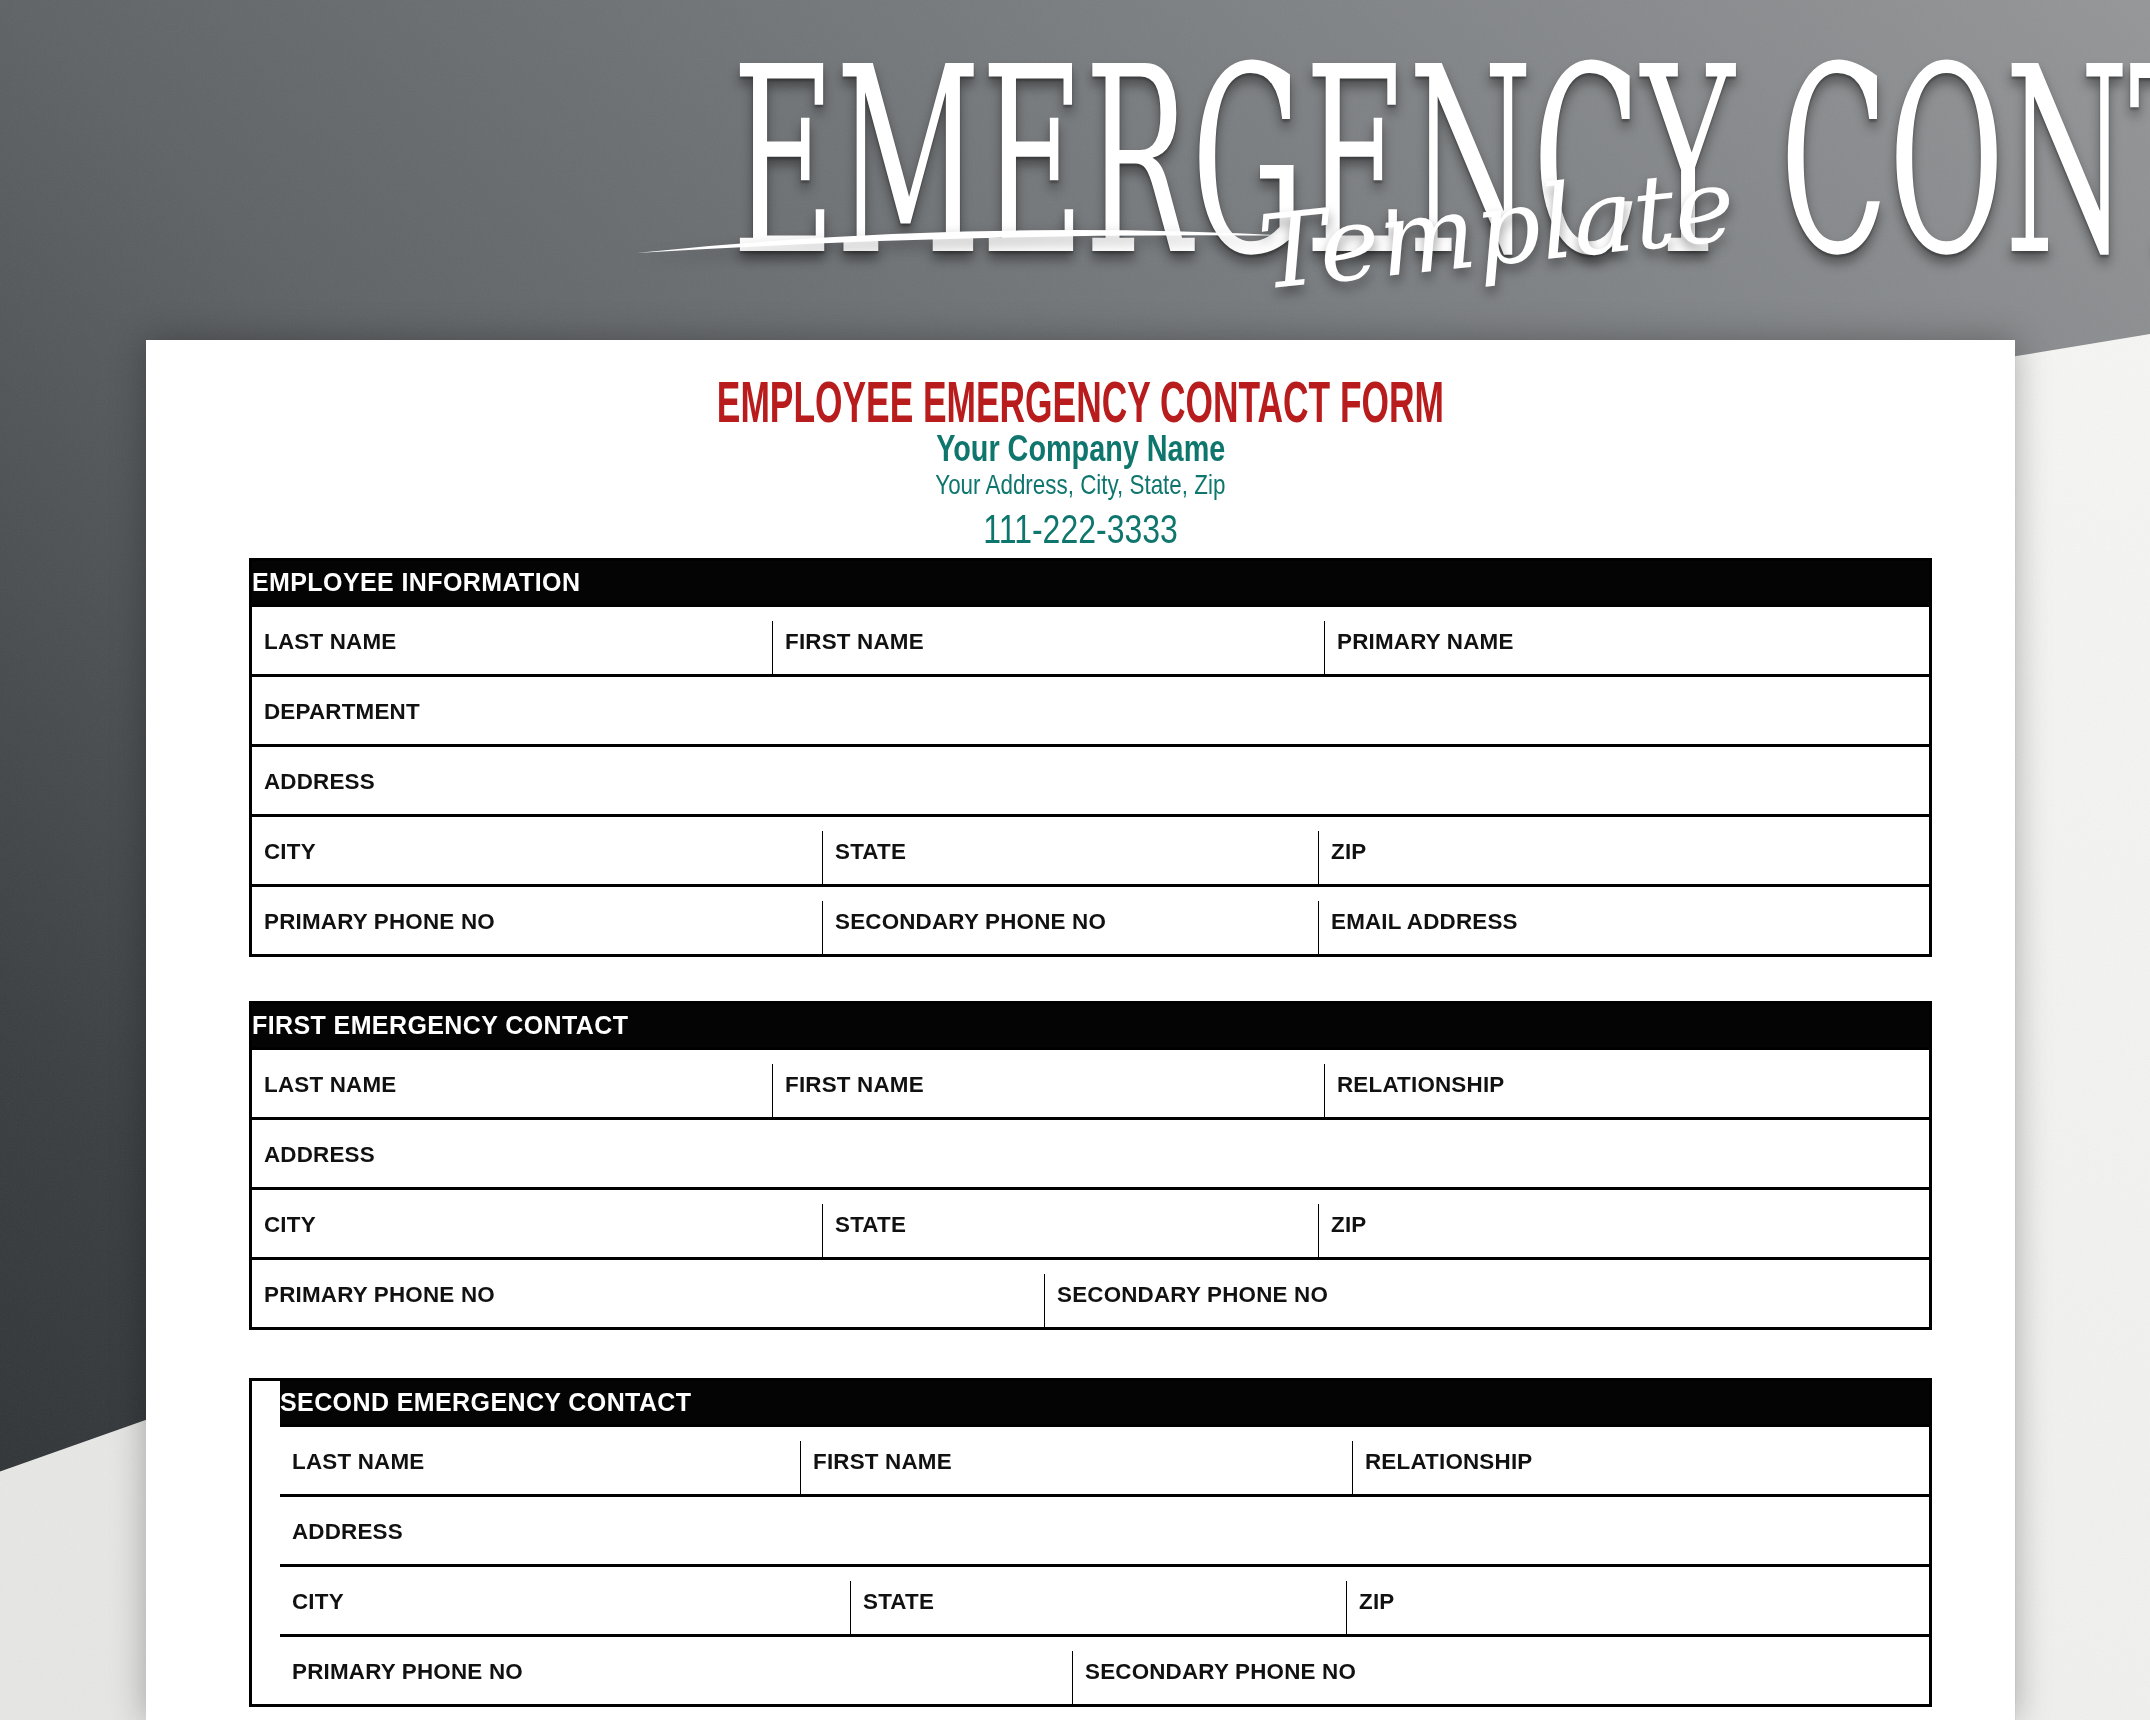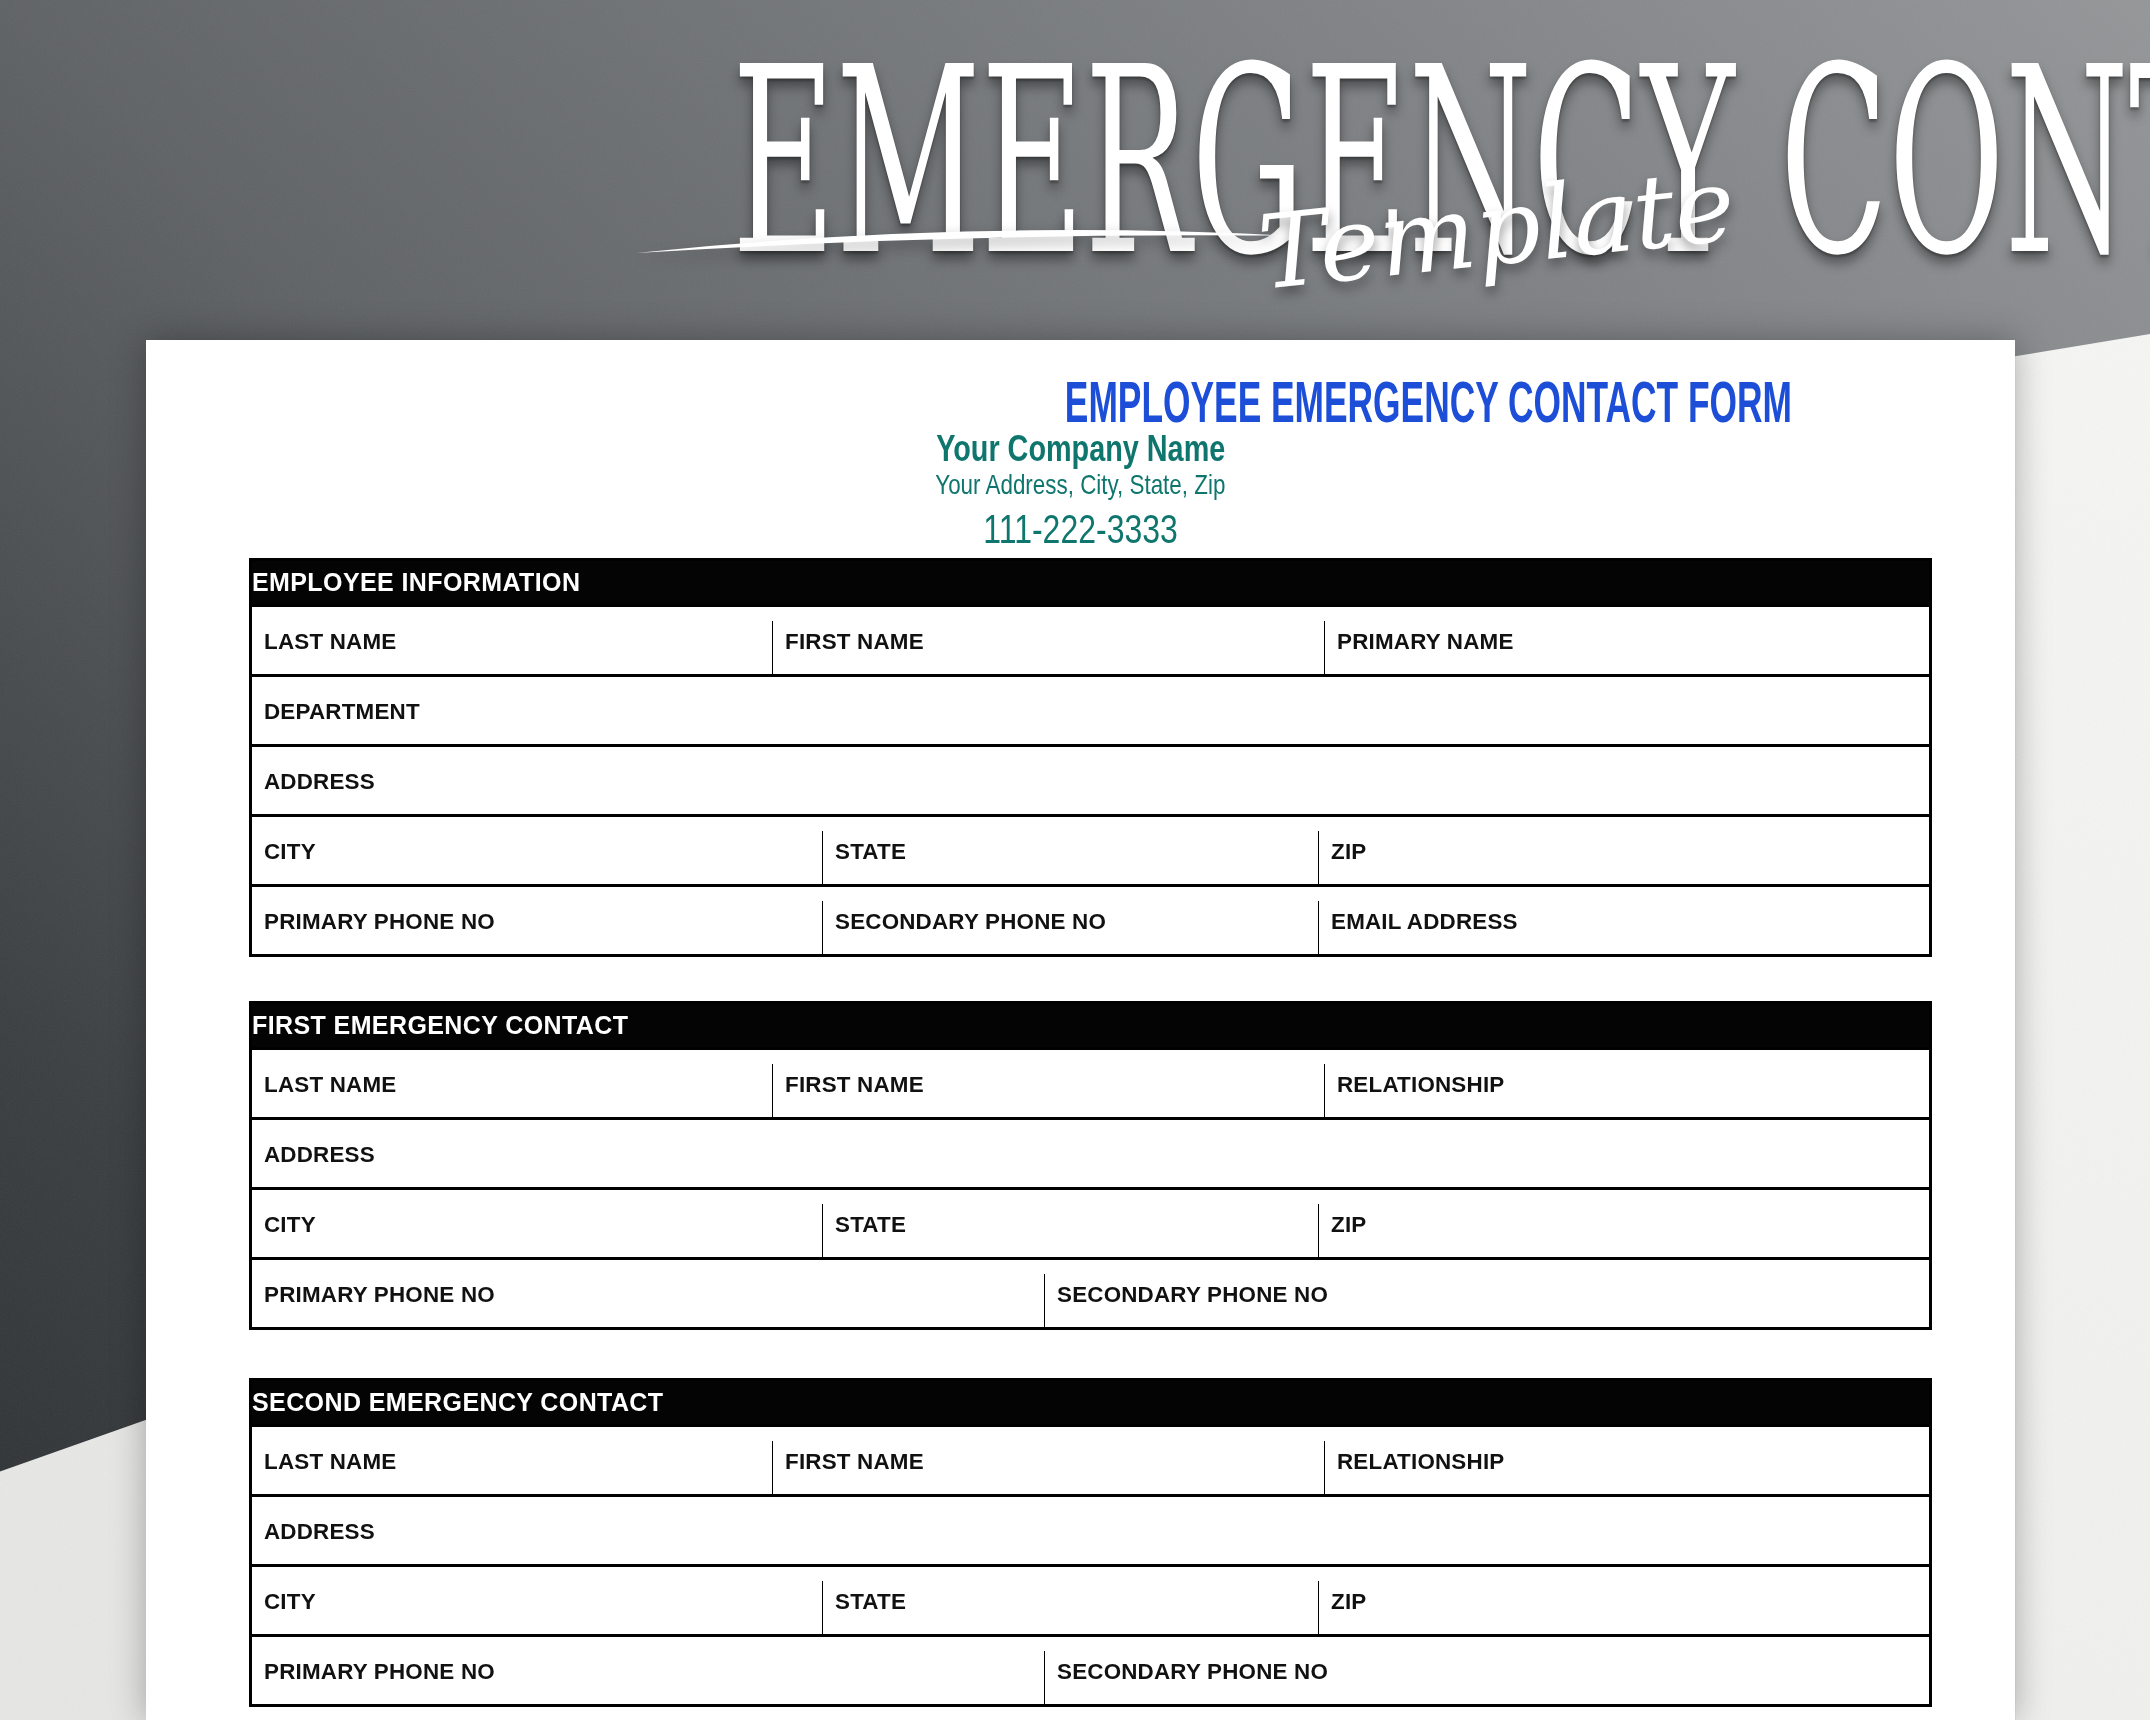--- a/index.html
+++ b/index.html
@@ -25,22 +25,22 @@
   .banner-sub{position:absolute;left:1258px;top:169px;
         font-family:"DejaVu Serif","Liberation Serif",serif;font-style:italic;
         font-size:102px;color:#ffffff;transform:rotate(-6deg);
         text-shadow:0 6.9px 12px rgba(0,0,0,.40);}
   .swash{position:absolute;left:632px;top:215px;filter:drop-shadow(0 6px 6.9px rgba(0,0,0,.35));}
 
   
   .page{position:absolute;left:146px;top:340px;width:1869px;height:1381px;
         background:#ffffff;box-shadow:0 0 33px rgba(0,0,0,.30);}
 
-  .form-title{position:absolute;left:0;right:0;top:34px;text-align:right;
-        font-size:57px;font-weight:bold;color:#1d4ed8;line-height:1;white-space:nowrap;}
+  .form-title{position:absolute;left:0;right:0;top:34px;text-align:center;
+        font-size:57px;font-weight:bold;color:#b91c1c;line-height:1;white-space:nowrap;}
   .form-title .squeeze{display:inline-block;transform:scale(0.62,1);transform-origin:center;}
   .hline{position:absolute;left:0;right:0;text-align:center;color:#0f766e;
         line-height:1;white-space:nowrap;}
   .hline .squeeze{display:inline-block;transform:scale(0.80,1);transform-origin:center;}
   .company{top:91px;font-size:36px;font-weight:bold;}
   .addr{top:131px;font-size:28px;}
   .phone{top:169px;font-size:40px;}
 
   
   .section{position:absolute;left:103px;width:1683px;border:3.4px solid #000;background:#fff;
@@ -137,21 +137,21 @@
           <div class="row" style="grid-template-columns: 570px 496px 1fr;">
             <div class="cell"><span class="cell-label">CITY</span></div>
             <div class="cell"><span class="cell-label">STATE</span></div>
             <div class="cell"><span class="cell-label">ZIP</span></div>
           </div>
           <div class="row" style="grid-template-columns: 792px 1fr;">
             <div class="cell"><span class="cell-label">PRIMARY PHONE NO</span></div>
             <div class="cell"><span class="cell-label">SECONDARY PHONE NO</span></div>
           </div>
         </div>
-        <div class="section" style="top: 1038px;">
+        <div class="section" style="top: 1038px; padding-left: 28px;">
           <div class="bar">
             <span class="bar-label">SECOND EMERGENCY CONTACT</span>
           </div>
           <div class="row" style="grid-template-columns: 520px 552px 1fr;">
             <div class="cell"><span class="cell-label">LAST NAME</span></div>
             <div class="cell"><span class="cell-label">FIRST NAME</span></div>
             <div class="cell"><span class="cell-label">RELATIONSHIP</span></div>
           </div>
           <div class="row" style="grid-template-columns: 1fr;">
             <div class="cell"><span class="cell-label">ADDRESS</span></div>

